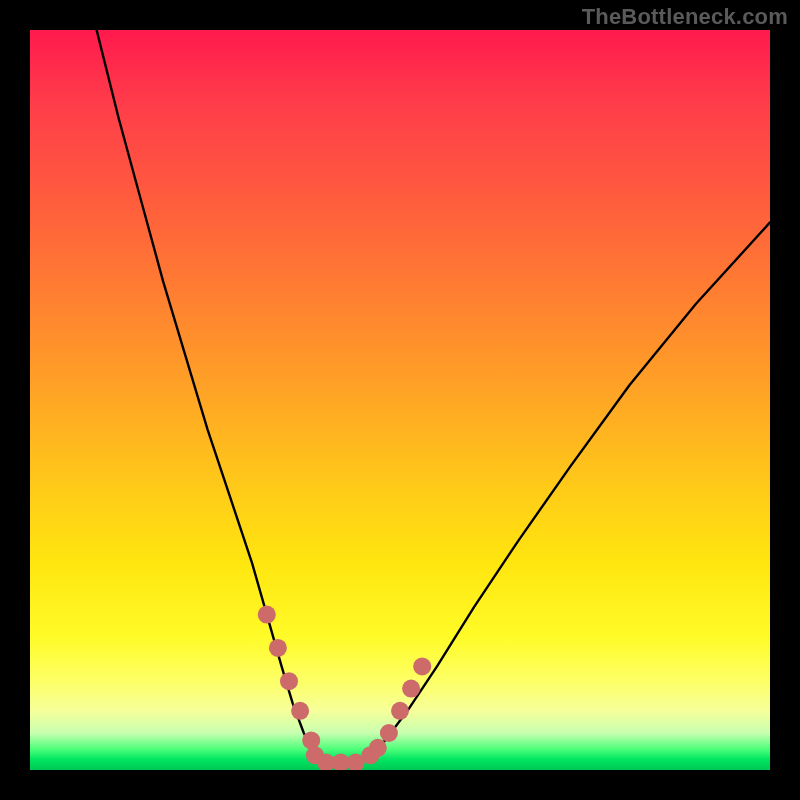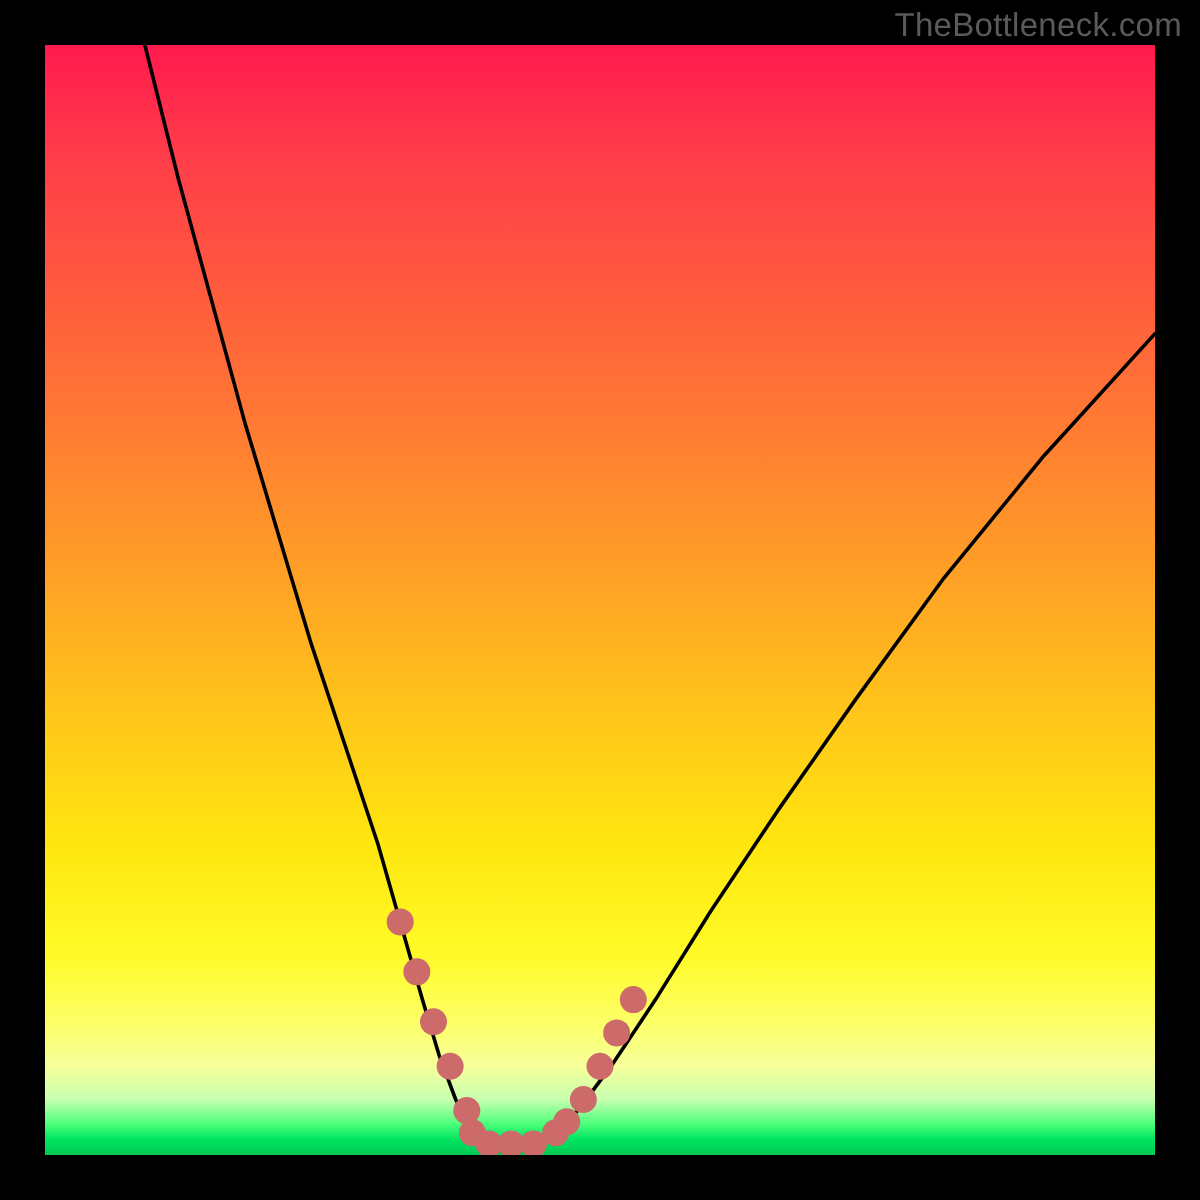--- a/index.html
+++ b/index.html
@@ -54,21 +54,21 @@
     inset: 0;
     width: 740px;
     height: 740px;
   }
   .branding {
     position: absolute;
     top: 4px;
     right: 12px;
     color: #5a5a5a;
     font-size: 22px;
-    font-weight: 400;
+    font-weight: 700;
     letter-spacing: 0.2px;
     user-select: none;
   }
 </style>
 </head>
 <body>
 
 <div class="frame">
 
   <div class="branding">TheBottleneck.com</div>

